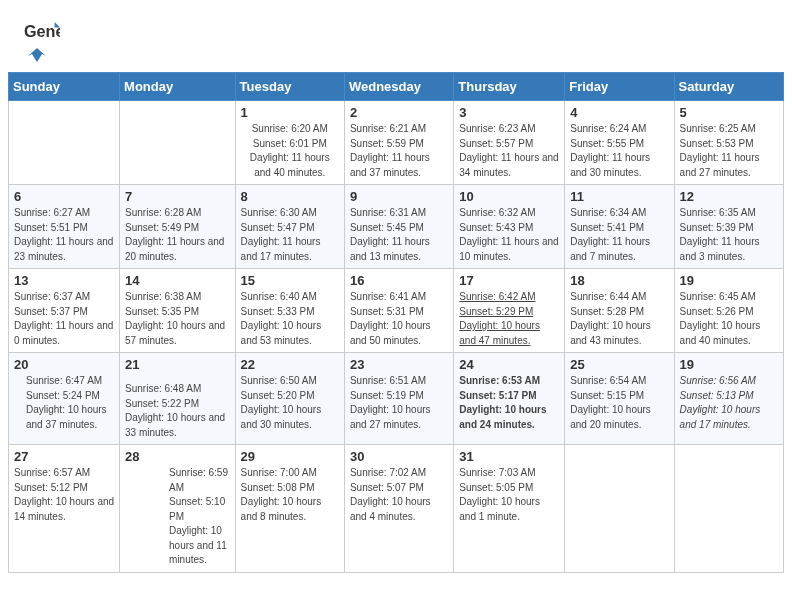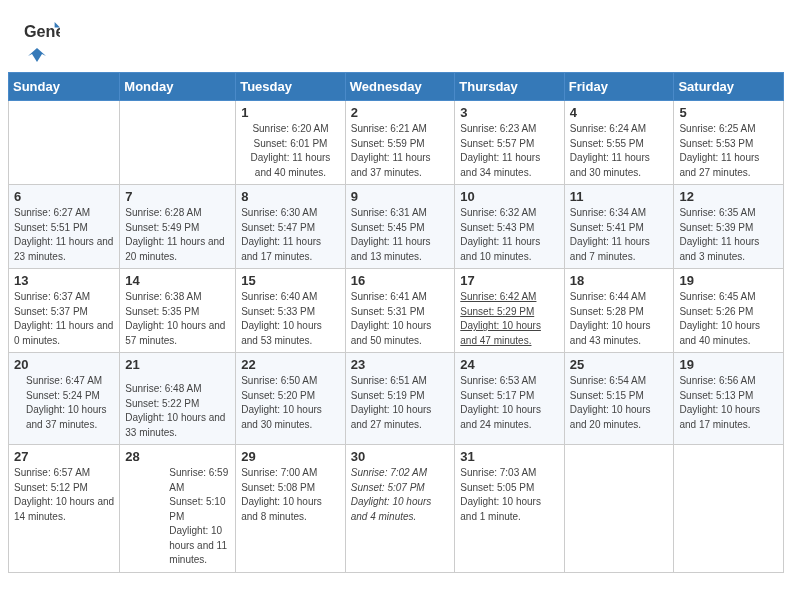--- a/index.html
+++ b/index.html
@@ -275,33 +275,33 @@
 Daylight: 10 hours and 30 minutes.</div>
         </td>
         <td>
           <span class="day-num">23</span>
           <div class="day-info" style="white-space: pre-line;">Sunrise: 6:51 AM
 Sunset: 5:19 PM
 Daylight: 10 hours and 27 minutes.</div>
         </td>
         <td>
           <span class="day-num">24</span>
-          <div class="day-info" style="white-space: pre-line;">Sunrise: 6:53 AM
+          <div class="day-info" style="white-space: pre-line; font-weight: bold;">Sunrise: 6:53 AM
 Sunset: 5:17 PM
 Daylight: 10 hours and 24 minutes.</div>
         </td>
         <td>
           <span class="day-num">25</span>
           <div class="day-info" style="white-space: pre-line;">Sunrise: 6:54 AM
 Sunset: 5:15 PM
 Daylight: 10 hours and 20 minutes.</div>
         </td>
         <td>
           <span class="day-num">19</span>
-          <div class="day-info" style="white-space: pre-line;">Sunrise: 6:56 AM
+          <div class="day-info" style="white-space: pre-line; font-style: italic;">Sunrise: 6:56 AM
 Sunset: 5:13 PM
 Daylight: 10 hours and 17 minutes.</div>
         </td>
       </tr>
       <tr class="row-odd">
         <td>
           <span class="day-num">27</span>
           <div class="day-info" style="white-space: pre-line;">Sunrise: 6:57 AM
 Sunset: 5:12 PM
 Daylight: 10 hours and 14 minutes.</div>
@@ -313,21 +313,21 @@
 Daylight: 10 hours and 11 minutes.</div>
         </td>
         <td>
           <span class="day-num">29</span>
           <div class="day-info" style="white-space: pre-line;">Sunrise: 7:00 AM
 Sunset: 5:08 PM
 Daylight: 10 hours and 8 minutes.</div>
         </td>
         <td>
           <span class="day-num">30</span>
-          <div class="day-info" style="white-space: pre-line; font-style: italic;">Sunrise: 7:02 AM
+          <div class="day-info" style="white-space: pre-line;">Sunrise: 7:02 AM
 Sunset: 5:07 PM
 Daylight: 10 hours and 4 minutes.</div>
         </td>
         <td>
           <span class="day-num">31</span>
           <div class="day-info" style="white-space: pre-line;">Sunrise: 7:03 AM
 Sunset: 5:05 PM
 Daylight: 10 hours and 1 minute.</div>
         </td>
         <td class="empty"></td>

